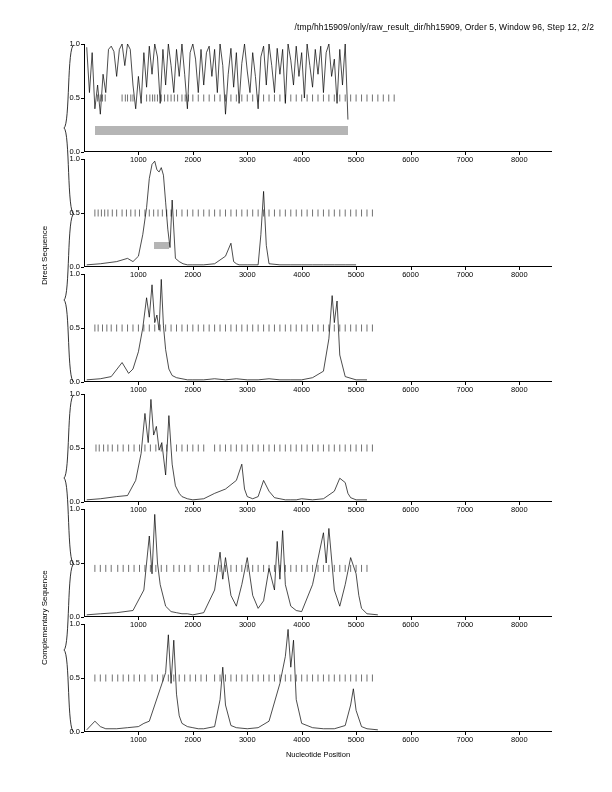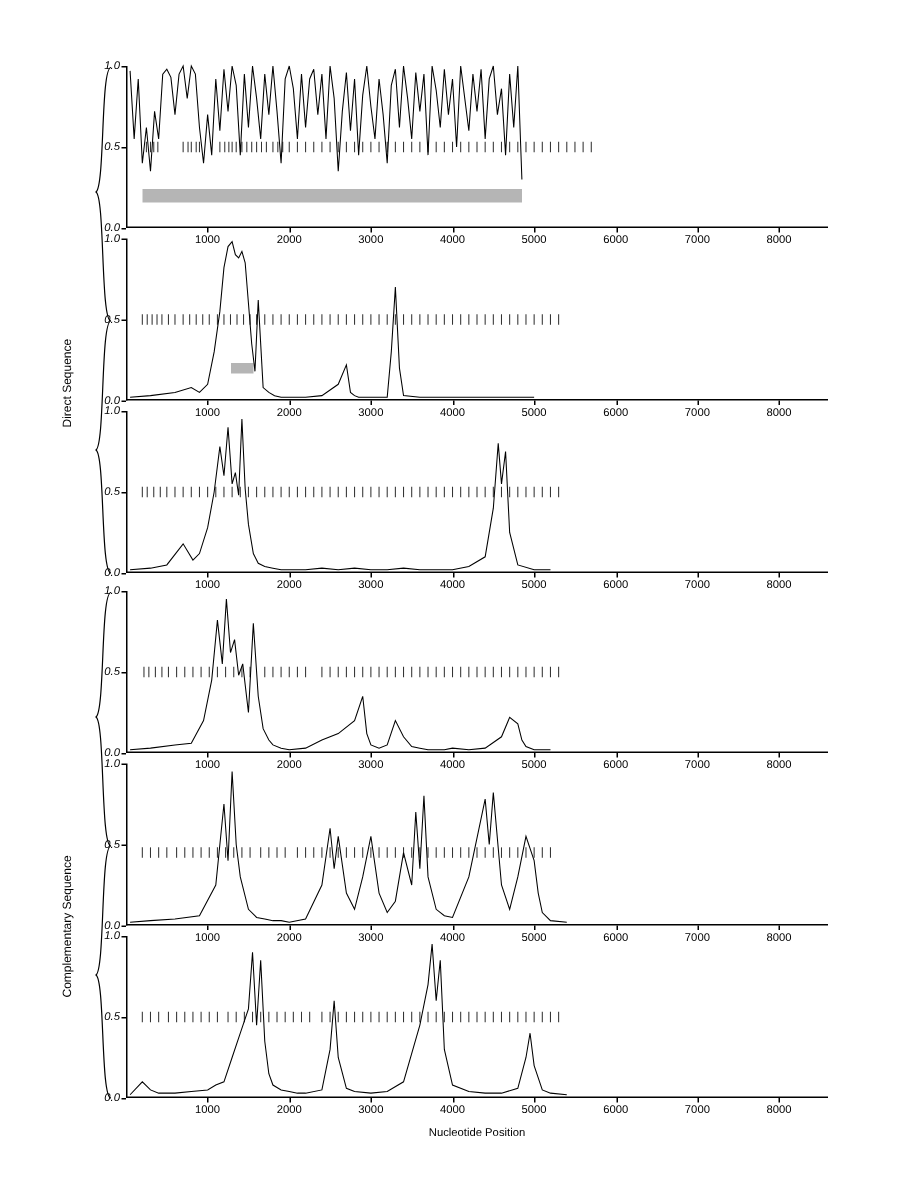--- a/index.html
+++ b/index.html
@@ -44,21 +44,20 @@
     border-bottom: 1px solid #000;
   }
   .ytick {
     position: absolute;
     left: -26px;
     width: 22px;
     text-align: right;
     font-size: 7.5px;
     line-height: 8px;
     transform: translateY(-4px);
-    font-style: italic;
   }
   .ytickmark {
     position: absolute;
     left: -3px;
     width: 3px;
     height: 1px;
     background: #000;
   }
   .xtick {
     position: absolute;
@@ -97,20 +96,21 @@
     left: 0; top: 0;
     overflow: visible;
   }
   svg.brace-svg { position: absolute; overflow: visible; }
 </style>
 </head>
 <body>
 
 <div id="root">
 
+  <div class="title">/tmp/hh15909/only/raw_result_dir/hh15909, Order 5, Window 96, Step 12, 2/2</div>
 
   <div class="ylabel-rot" style="left:40px; top:285px;">Direct Sequence</div>
   <div class="ylabel-rot" style="left:40px; top:665px;">Complementary Sequence</div>
 
   <svg class="brace-svg" style="left:62px; top:44px; width:12px; height:340px;">
     <path d="M12,1 C5,1 8,80 2,84 C8,88 5,170 12,170 M12,170 C5,170 8,252 2,256 C8,260 5,338 12,338" fill="none" stroke="#000" stroke-width="0.8"></path>
   </svg>
   <svg class="brace-svg" style="left:62px; top:394px; width:12px; height:340px;">
     <path d="M12,1 C5,1 8,80 2,84 C8,88 5,170 12,170 M12,170 C5,170 8,252 2,256 C8,260 5,338 12,338" fill="none" stroke="#000" stroke-width="0.8"></path>
   </svg>

